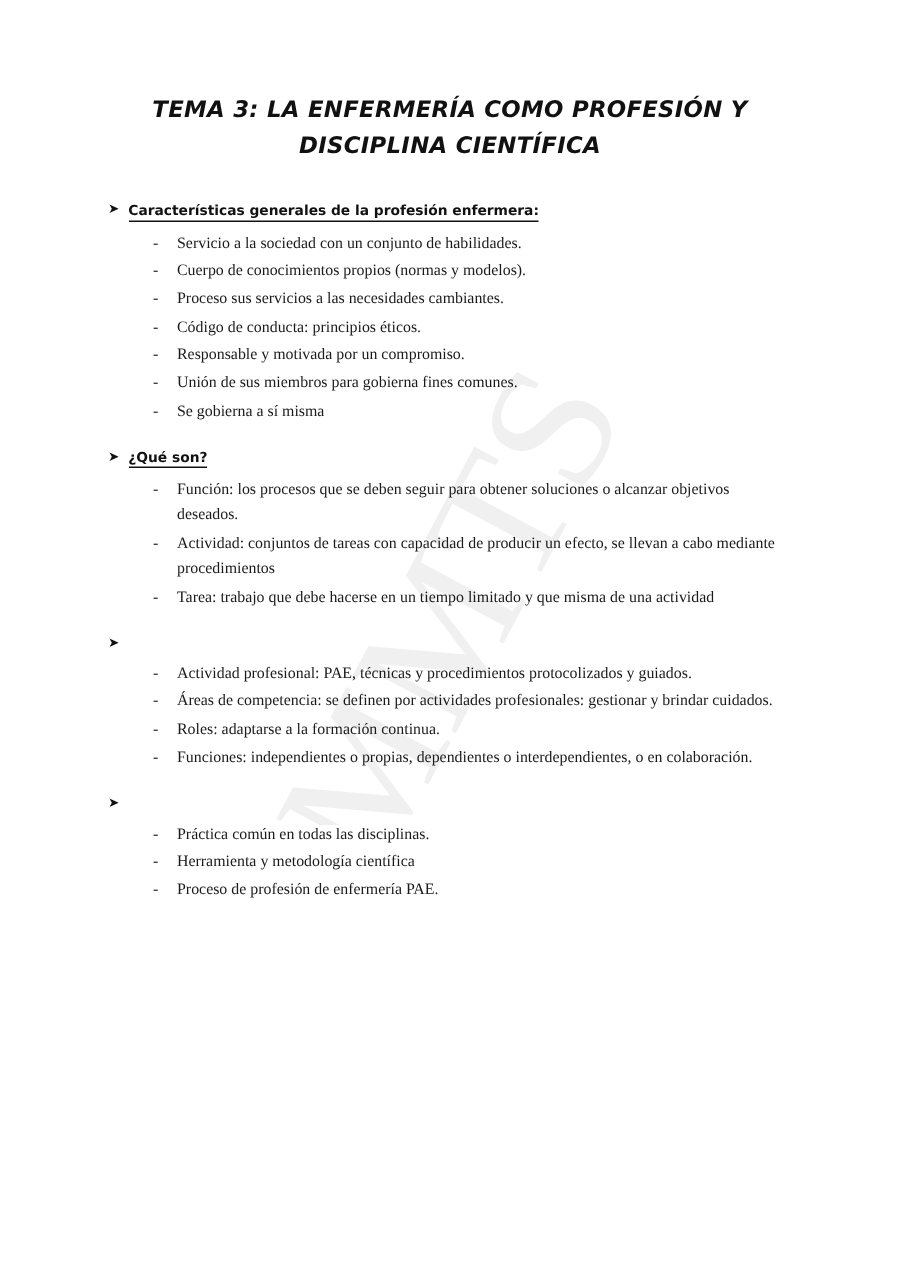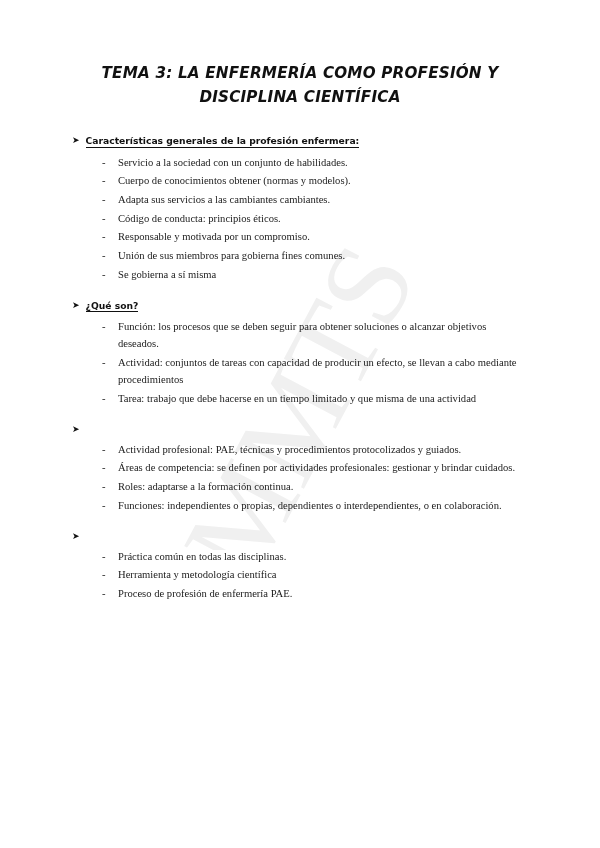--- a/index.html
+++ b/index.html
@@ -116,25 +116,25 @@
         <span class="arrow-icon">➤</span>
         <span class="section-head-text">Características generales de la profesión enfermera:</span>
       </div>
       <ul class="items">
         <li>
             <span class="dash">-</span>
             <span class="item-text">Servicio a la sociedad con un conjunto de habilidades.</span>
           </li>
         <li>
             <span class="dash">-</span>
-            <span class="item-text">Cuerpo de conocimientos obtener (normas y modelos).</span>
-          </li>
-        <li>
-            <span class="dash">-</span>
-            <span class="item-text">Adapta sus servicios a las cambiantes cambiantes.</span>
+            <span class="item-text">Cuerpo de conocimientos propios (normas y modelos).</span>
+          </li>
+        <li>
+            <span class="dash">-</span>
+            <span class="item-text">Proceso sus servicios a las necesidades cambiantes.</span>
           </li>
         <li>
             <span class="dash">-</span>
             <span class="item-text">Código de conducta: principios éticos.</span>
           </li>
         <li>
             <span class="dash">-</span>
             <span class="item-text">Responsable y motivada por un compromiso.</span>
           </li>
         <li>

